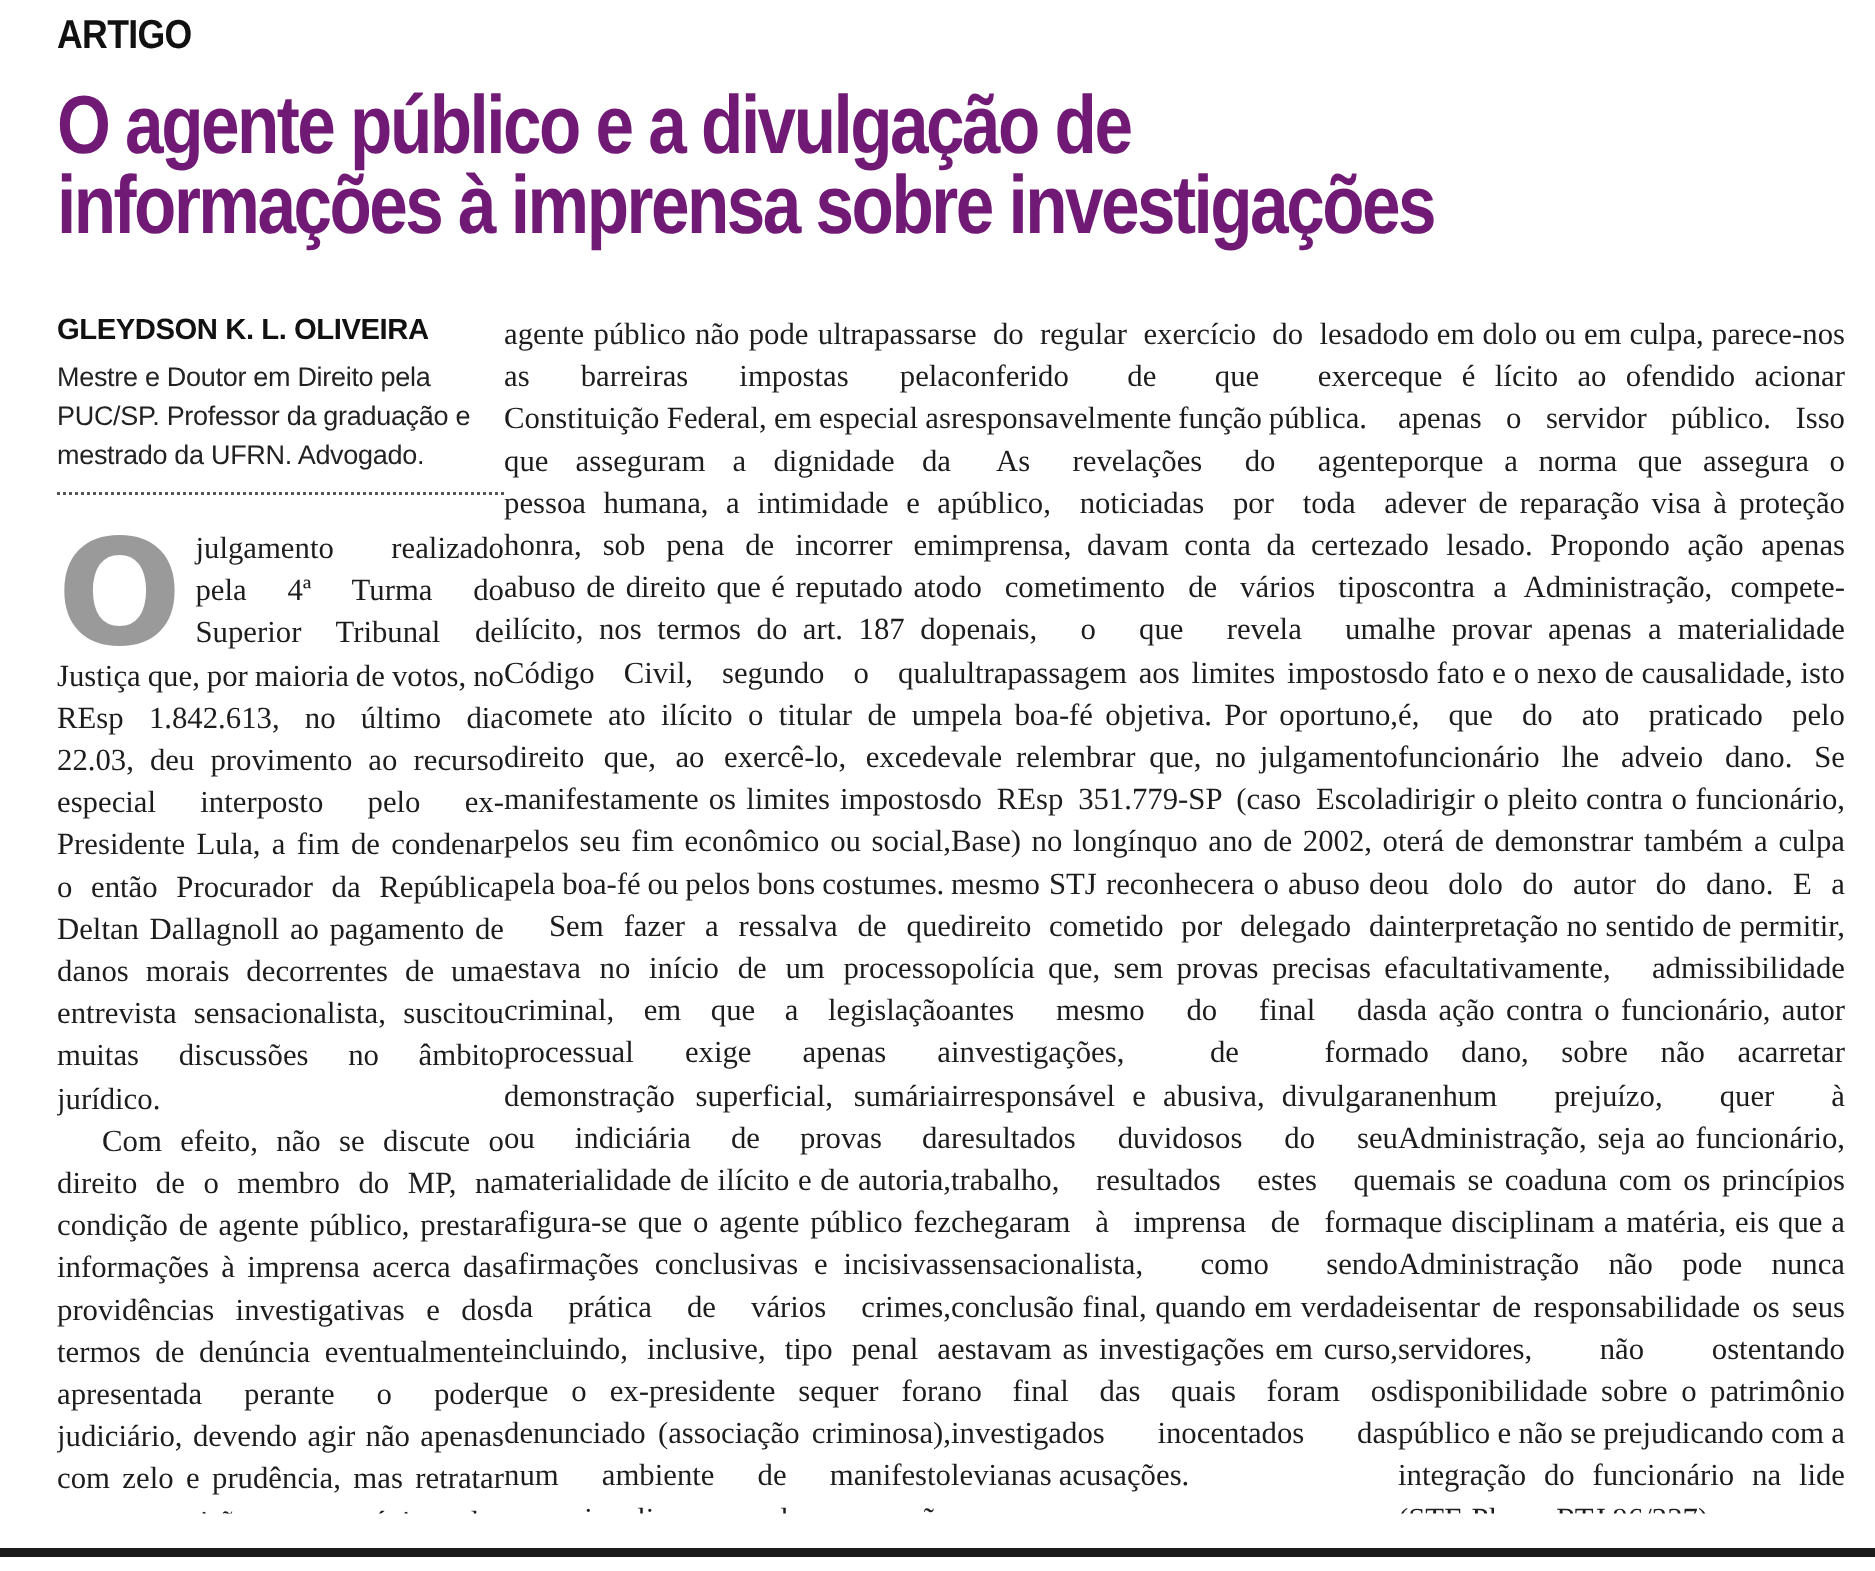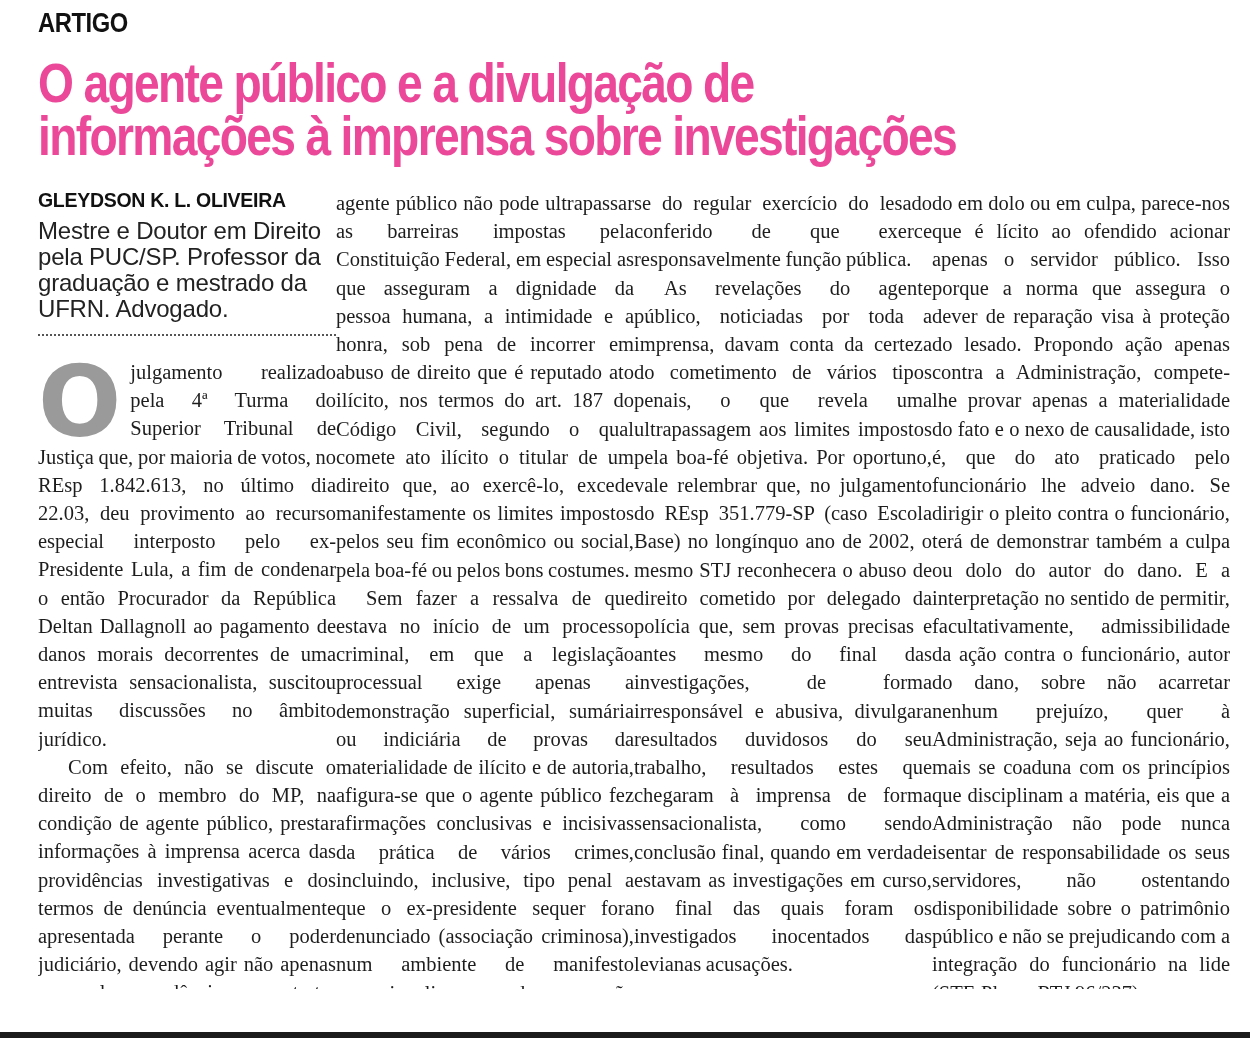--- a/index.html
+++ b/index.html
@@ -22,51 +22,51 @@
     font-size: 27px;
     letter-spacing: -0.5px;
     color: #111;
     transform: scaleX(0.88);
     transform-origin: left top;
   }
   .headline {
     margin-top: 18px;
     font-family: "Liberation Sans", sans-serif;
     font-weight: 700;
-    color: #ec4899;
+    color: #701a75;
   }
   .headline .t-line {
     display: block;
     font-size: 55px;
     line-height: 53px;
     letter-spacing: -2px;
     transform: scaleX(0.84);
     transform-origin: left top;
     white-space: nowrap;
   }
   .content {
-    margin-top: 26px;
+    margin-top: 46px;
     display: grid;
     grid-template-columns: repeat(4, 1fr);
     height: 800px;
     overflow: hidden;
   }
   .col { overflow: hidden; }
   .byline { margin-bottom: 22px; }
   .author {
     font-family: "Liberation Sans", sans-serif;
     font-weight: 700;
     font-size: 19.5px;
     letter-spacing: -0.3px;
     color: #111;
     margin-bottom: 6px;
   }
   .bio {
     font-family: "Liberation Sans", sans-serif;
-    font-size: 24px;
+    font-size: 18px;
     line-height: 26px;
     letter-spacing: -0.2px;
     color: #222;
     border-bottom: 2px dotted #555;
     padding-bottom: 12px;
   }
   .body-p {
     font-size: 20.5px;
     line-height: 28.2px;
     text-align: justify;

